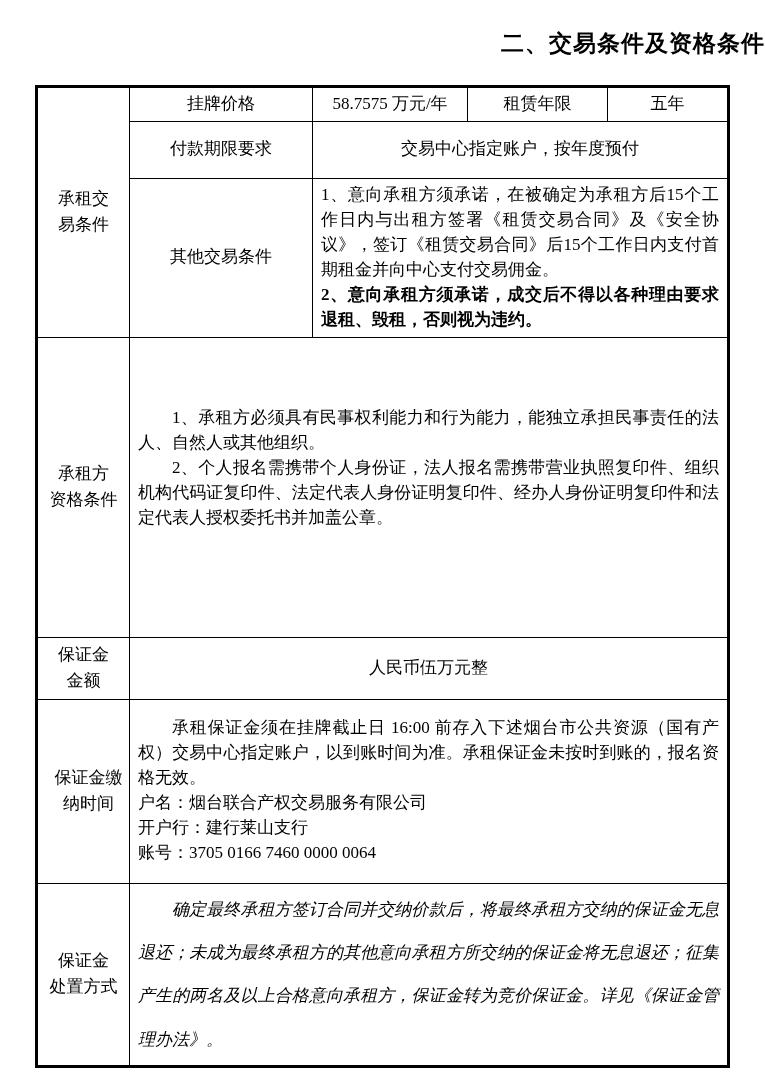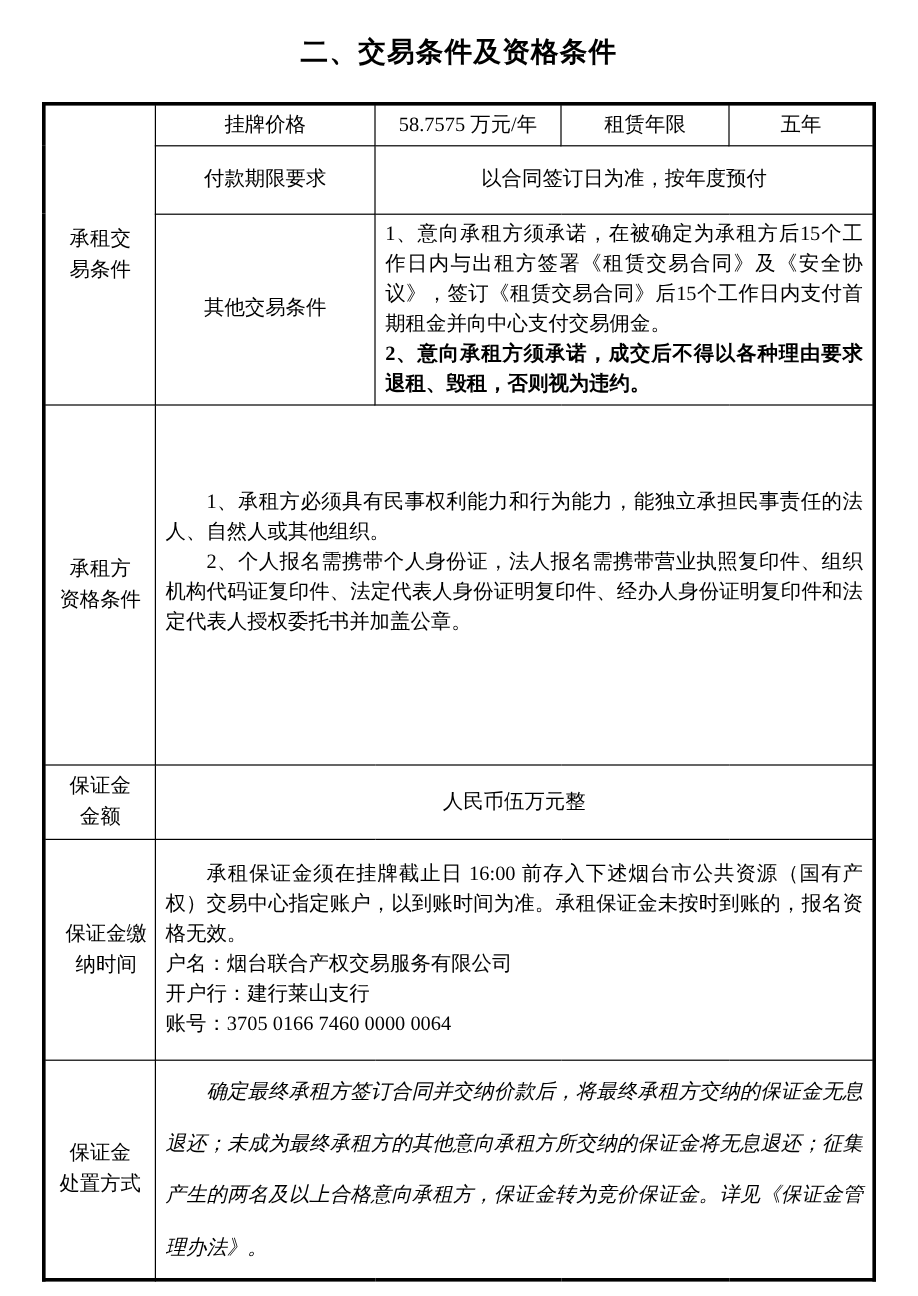--- a/index.html
+++ b/index.html
@@ -9,21 +9,21 @@
     background: #ffffff;
     color: #000000;
     font-family: "Liberation Serif", "DejaVu Serif", serif;
   }
   .page {
     width: 765px; height: 1080px;
     overflow: hidden;
   }
   .doc-title {
     margin: 28px 0 26px 0;
-    text-align: center;
+    text-align: right;
     font-size: 23px;
     font-weight: bold;
     letter-spacing: 1px;
   }
   table.cond-table {
     width: 692px;
     margin: 0 auto;
     border-collapse: collapse;
     table-layout: fixed;
     border: 3px solid #000;
@@ -88,21 +88,21 @@
       <td rowspan="3" class="rowlabel" style="height:54px;">承租交
 易条件</td>
       <td class="sublabel">挂牌价格</td>
       <td class="center-val">58.7575 万元/年</td>
       <td class="sublabel">租赁年限</td>
       <td class="center-val">五年</td>
     </tr>
 
     <tr>
       <td class="sublabel" style="height:57px;">付款期限要求</td>
-      <td colspan="3" class="center-val">以合同签订日为准，按年度预付</td>
+      <td colspan="3" class="center-val">交易中心指定账户，按年度预付</td>
     </tr>
 
     <tr>
       <td class="sublabel" style="height:154px;">其他交易条件</td>
       <td colspan="3" class="content">
         <p class="para">1、意向承租方须承诺，在被确定为承租方后15个工作日内与出租方签署《租赁交易合同》及《安全协议》，签订《租赁交易合同》后15个工作日内支付首期租金并向中心支付交易佣金。</p>
         <p class="para bold">2、意向承租方须承诺，成交后不得以各种理由要求退租、毁租，否则视为违约。</p>
       </td>
     </tr>
 

